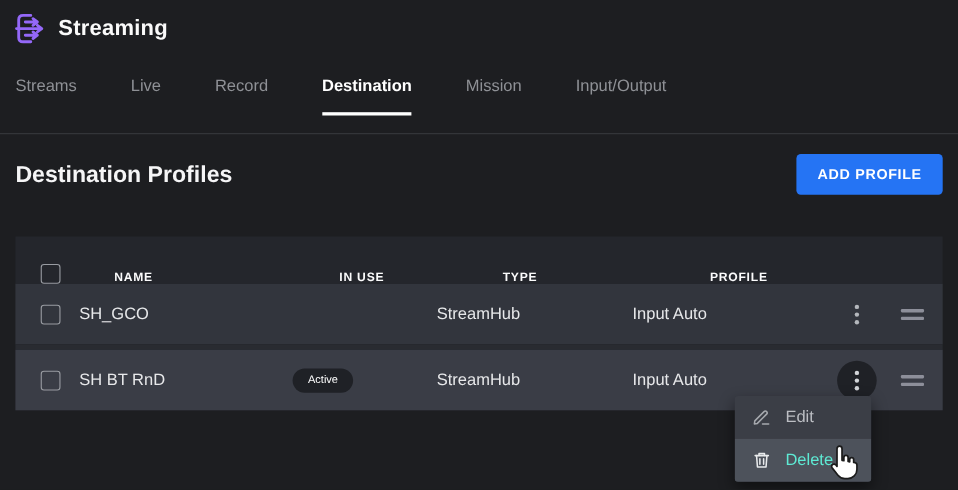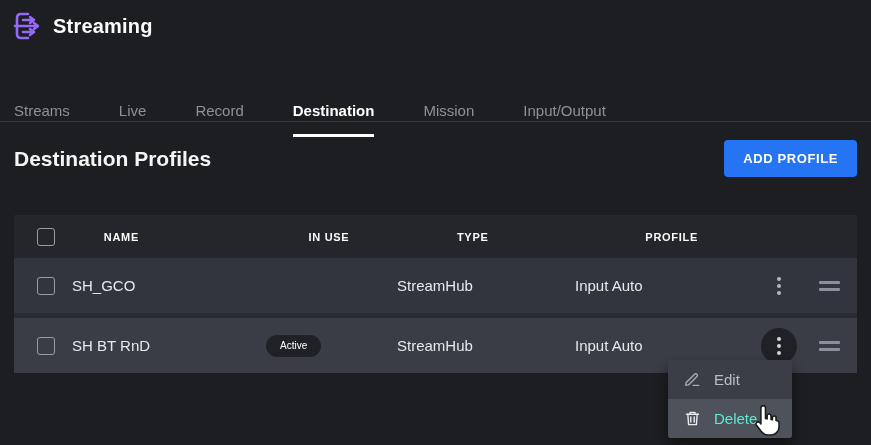--- a/index.html
+++ b/index.html
@@ -11,39 +11,39 @@
     position:relative;
     overflow:hidden;
   }
 
   
   .app-header { position:absolute; top:8px; left:10px; display:flex; align-items:center; gap:9px; }
   .brand-icon { width:34px; height:36px; display:block; }
   .app-title { font-size:20px; font-weight:700; color:#fafafa; letter-spacing:.2px; }
 
   
-  .tabs { position:absolute; top:102px; left:14px; display:flex; gap:49px; align-items:flex-start;text-align:center; }
+  .tabs { position:absolute; top:70px; left:14px; display:flex; gap:49px; align-items:flex-start;text-align:center; }
   .tab { font-size:15px; color:#8f9196; padding-bottom:15px; cursor:pointer; border-bottom:3px solid transparent; }
   .tab.active { color:#ffffff; font-weight:700; border-bottom:3px solid #ffffff; }
   .tabs-divider { position:absolute; top:121px; left:0; width:871px; height:1px; background:#37383c; }
 
   
   .section-row { position:absolute; top:140px; left:14px; width:843px; display:flex; justify-content:space-between; align-items:center; }
   .section-title { font-size:21px; font-weight:700; color:#f5f5f6; }
   .add-profile-btn {
     background:#2574f4; color:#fff; border:none; border-radius:4px;
     font-family:"Liberation Sans", sans-serif;
     font-size:13px; font-weight:700; letter-spacing:.6px;
     padding:0 19px; height:37px; cursor:pointer;
   }
 
   
   .table { position:absolute; top:215px; left:14px; width:843px; }
   .thead {
-    height:43px; background:#24262c; display:flex; align-items:center;
+    height:43px; background:#24262c; display:flex; align-items:flex-end;
     font-size:11px; font-weight:700; letter-spacing:.7px; color:#fbfbfc;gap:37px;
   }
   .trow { height:55px; display:flex; align-items:center; font-size:15px; color:#e7e8ea; }
   .trow.row-0 { background:#32353d; }
   .row-gap { height:5px; background:#292b31; }
   .trow.row-1 { background:#3a3d46; }
 
   .col-check { width:58px; padding-left:23px; display:flex; align-items:center; }
   .col-name  { width:176px; }
   .col-inuse { width:149px; display:flex; align-items:center;padding-left:18px; }

